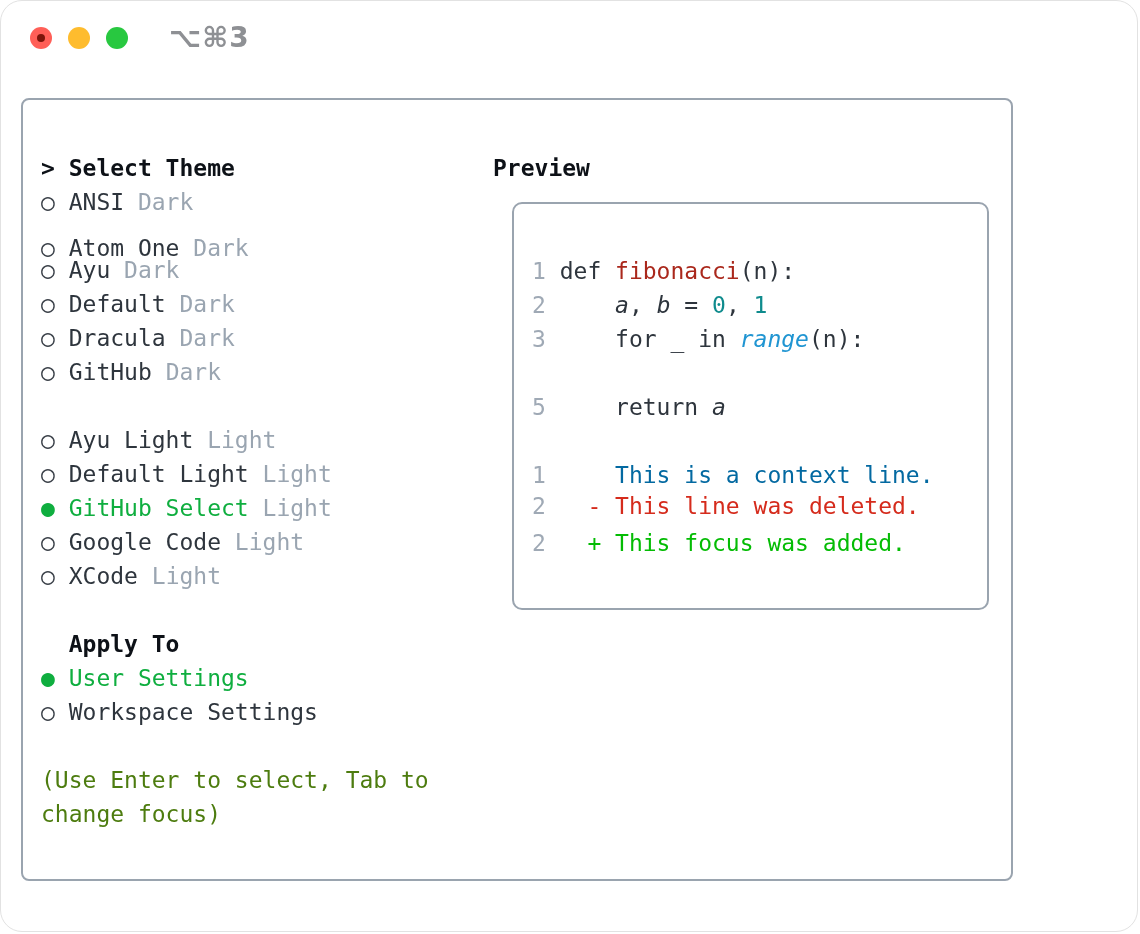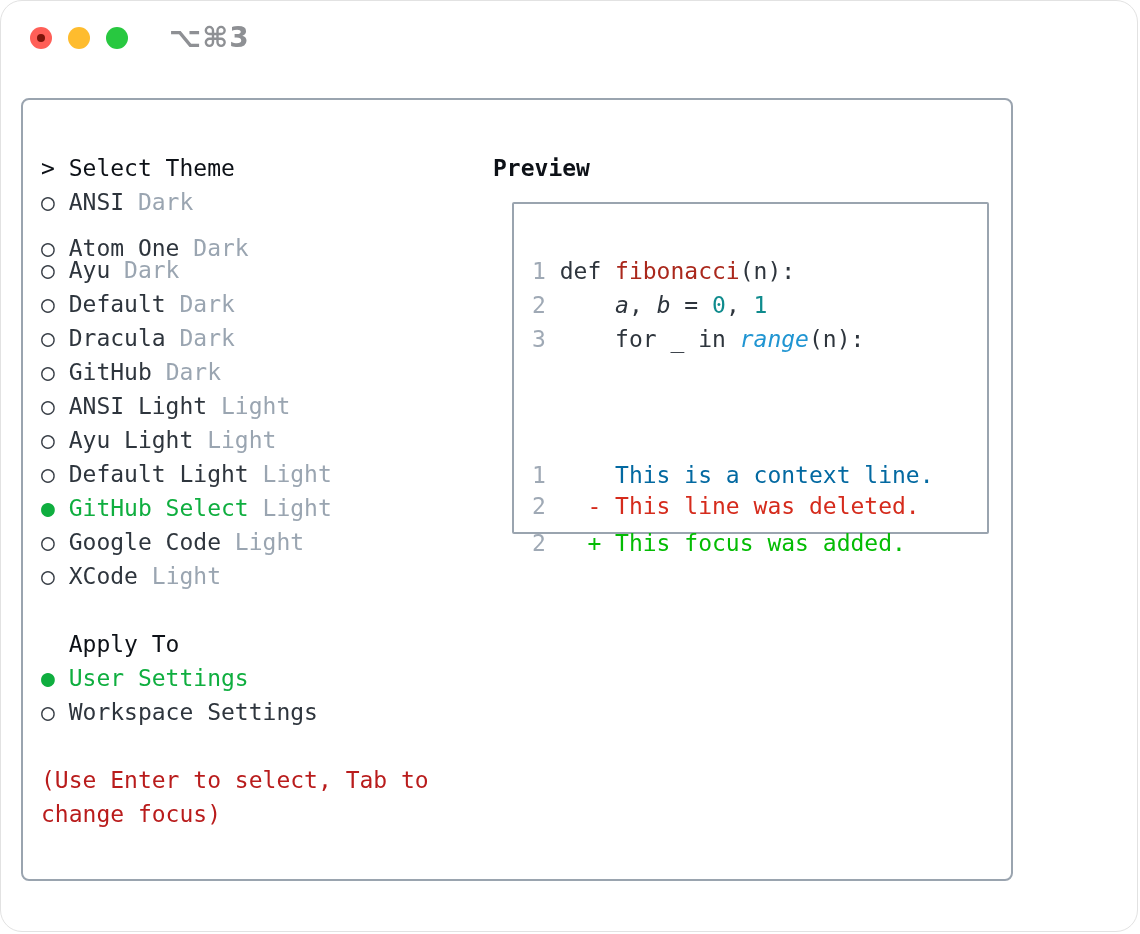--- a/index.html
+++ b/index.html
@@ -22,30 +22,30 @@
   
   .panel{
     position:absolute;left:20px;top:97px;width:992px;height:783px;box-sizing:border-box;
     border:2px solid #9aa4af;border-radius:8px;background:#ffffff;
     font-size:23px;
   }
   .row{position:absolute;left:18px;height:34px;line-height:34px;white-space:pre;color:#2e353d;}
   .row .bullet{display:inline-block;width:2ch;color:#3d434b;}
   .row.selected .bullet{color:#0fae3f;}
   .row.selected .tname{color:#0fae3f;}
-  .hdr{font-weight:normal;color:#0d1117;}
+  .hdr{font-weight:bold;color:#0d1117;}
   .hdr .prefix{display:inline-block;width:2ch;color:#0d1117;}
   .indent2{display:inline-block;width:2ch;}
   .tvariant{color:#9aa5b1;margin-left:1ch;}
-  .help{color:#b91c1c;}
+  .help{color:#4d7c0f;}
   
   .preview-title{position:absolute;left:470px;top:51px;height:34px;line-height:34px;font-weight:bold;color:#0d1117;white-space:pre;}
   .preview-box{
-    position:absolute;left:489px;top:102px;width:477px;height:332px;box-sizing:border-box;
-    border:2px solid #9aa4af;border-radius:2px;background:#ffffff;
+    position:absolute;left:489px;top:102px;width:477px;height:408px;box-sizing:border-box;
+    border:2px solid #9aa4af;border-radius:10px;background:#ffffff;
   }
   .cline{position:absolute;left:18px;height:34px;line-height:34px;white-space:pre;color:#2e353d;}
   .lnum{display:inline-block;width:2ch;color:#9fa9b5;}
   .tok{color:#2e353d;}
   .tok.func{color:#aa281c;}
   .tok.ident{color:#2e353d;font-style:italic;}
   .tok.numlit{color:#0f8b8d;}
   .tok.builtin{color:#2095d2;font-style:italic;}
   .tok.context{color:#0369a1;}
   .tok.deleted{color:#d52b1c;}
@@ -68,38 +68,38 @@
   <div class="panel">
 
     <div class="row hdr" style="top:51px"><span class="prefix">&gt;</span><span>Select Theme</span></div>
 
     <div class="row" style="top:85px"><span class="bullet">○</span><span class="tname">ANSI</span><span class="tvariant">Dark</span></div>
     <div class="row" style="top:131px"><span class="bullet">○</span><span class="tname">Atom One</span><span class="tvariant">Dark</span></div>
     <div class="row" style="top:153px"><span class="bullet">○</span><span class="tname">Ayu</span><span class="tvariant">Dark</span></div>
     <div class="row" style="top:187px"><span class="bullet">○</span><span class="tname">Default</span><span class="tvariant">Dark</span></div>
     <div class="row" style="top:221px"><span class="bullet">○</span><span class="tname">Dracula</span><span class="tvariant">Dark</span></div>
     <div class="row" style="top:255px"><span class="bullet">○</span><span class="tname">GitHub</span><span class="tvariant">Dark</span></div>
-    <div class="row" style="top:289px"><span class="bullet">○</span><span class="tname">ANSI Light</span><span class="tvariant">Light</span></div>
     <div class="row" style="top:323px"><span class="bullet">○</span><span class="tname">Ayu Light</span><span class="tvariant">Light</span></div>
     <div class="row" style="top:357px"><span class="bullet">○</span><span class="tname">Default Light</span><span class="tvariant">Light</span></div>
     <div class="row selected" style="top:391px"><span class="bullet">●</span><span class="tname">GitHub Select</span><span class="tvariant">Light</span></div>
     <div class="row" style="top:425px"><span class="bullet">○</span><span class="tname">Google Code</span><span class="tvariant">Light</span></div>
     <div class="row" style="top:459px"><span class="bullet">○</span><span class="tname">XCode</span><span class="tvariant">Light</span></div>
 
     <div class="row hdr" style="top:527px"><span class="indent2"></span><span>Apply To</span></div>
     <div class="row selected" style="top:561px"><span class="bullet">●</span><span class="tname">User Settings</span></div>
     <div class="row" style="top:595px"><span class="bullet">○</span><span class="tname">Workspace Settings</span></div>
 
     <div class="row help" style="top:663px">(Use Enter to select, Tab to</div>
     <div class="row help" style="top:697px">change focus)</div>
 
     <div class="preview-title">Preview</div>
     <div class="preview-box">
       <div class="cline" style="top:50px"><span class="lnum">1</span><span class="tok">def </span><span class="tok func">fibonacci</span><span class="tok">(n):</span></div>
       <div class="cline" style="top:84px"><span class="lnum">2</span><span class="tok">    </span><span class="tok ident">a</span><span class="tok">, </span><span class="tok ident">b</span><span class="tok"> = </span><span class="tok numlit">0</span><span class="tok">, </span><span class="tok numlit">1</span></div>
       <div class="cline" style="top:118px"><span class="lnum">3</span><span class="tok">    for _ in </span><span class="tok builtin">range</span><span class="tok">(n):</span></div>
+      <div class="cline" style="top:186px"><span class="lnum">5</span><span class="tok">    return </span><span class="tok ident">a</span></div>
       <div class="cline" style="top:254px"><span class="lnum">1</span><span class="tok context">    This is a context line.</span></div>
       <div class="cline" style="top:285px"><span class="lnum">2</span><span class="tok deleted">  - This line was deleted.</span></div>
       <div class="cline" style="top:322px"><span class="lnum">2</span><span class="tok added">  + This focus was added.</span></div>
     </div>
 
   </div>
 </div>
 
 </body></html>

